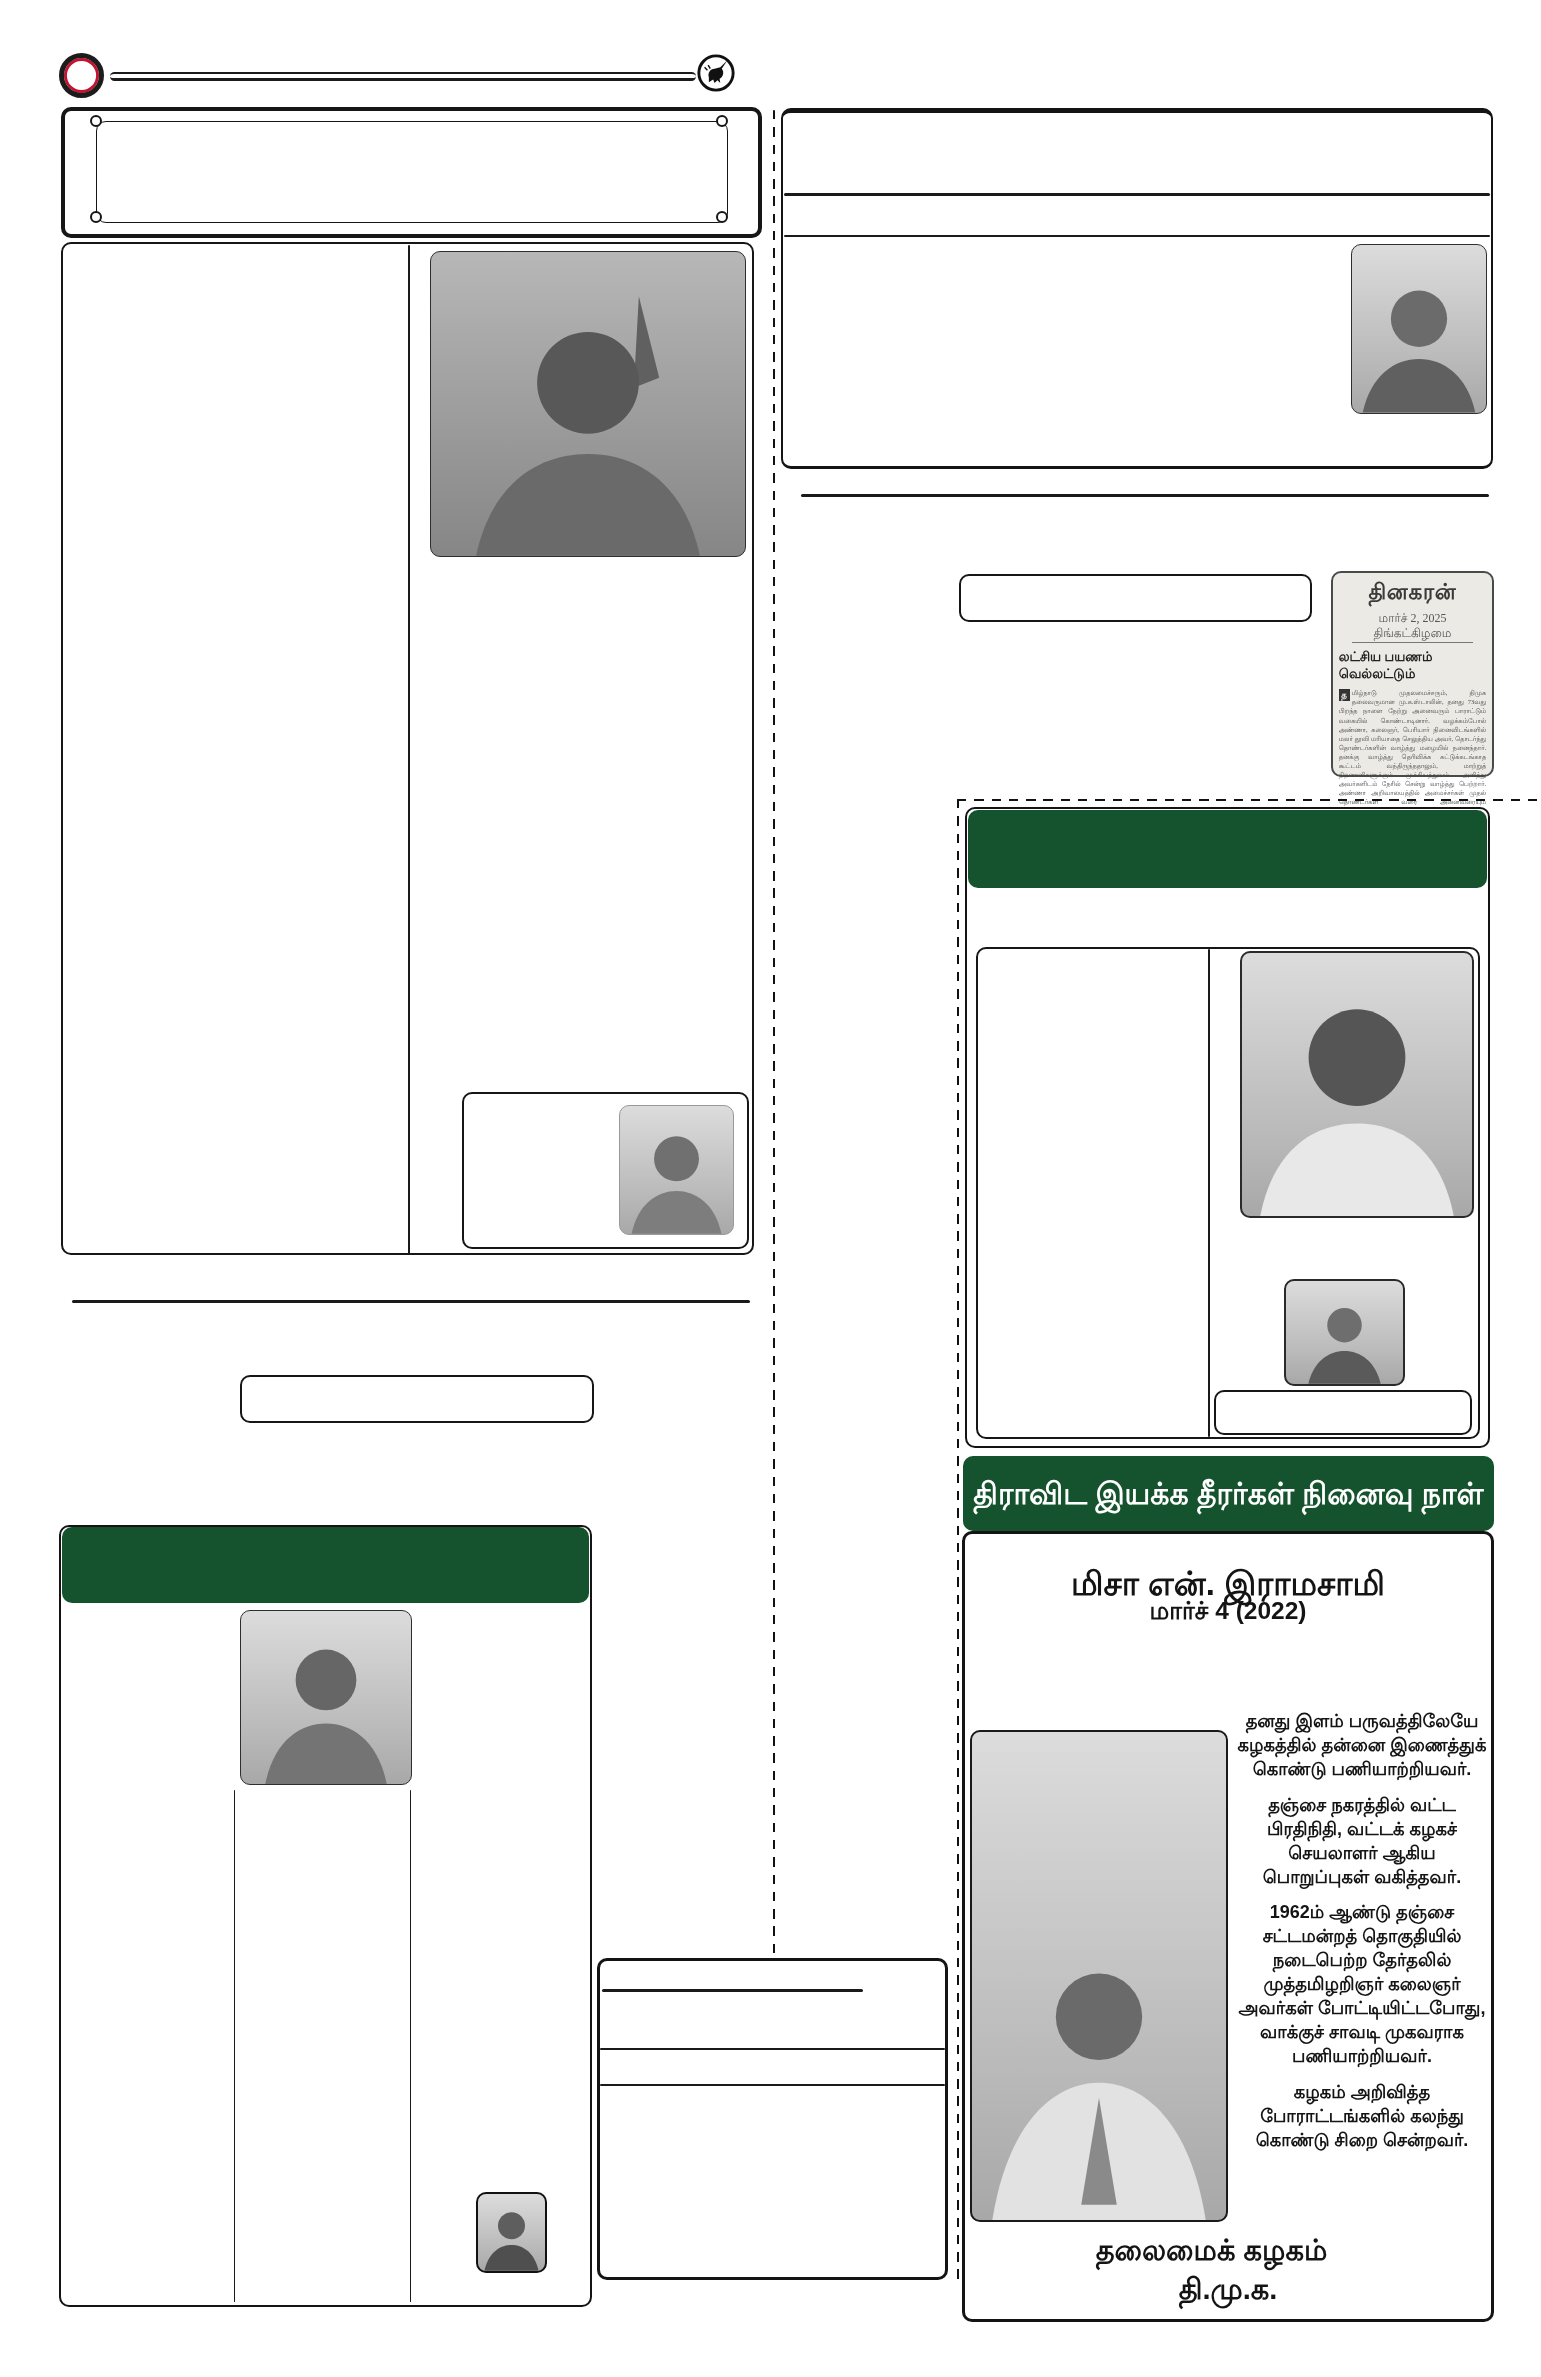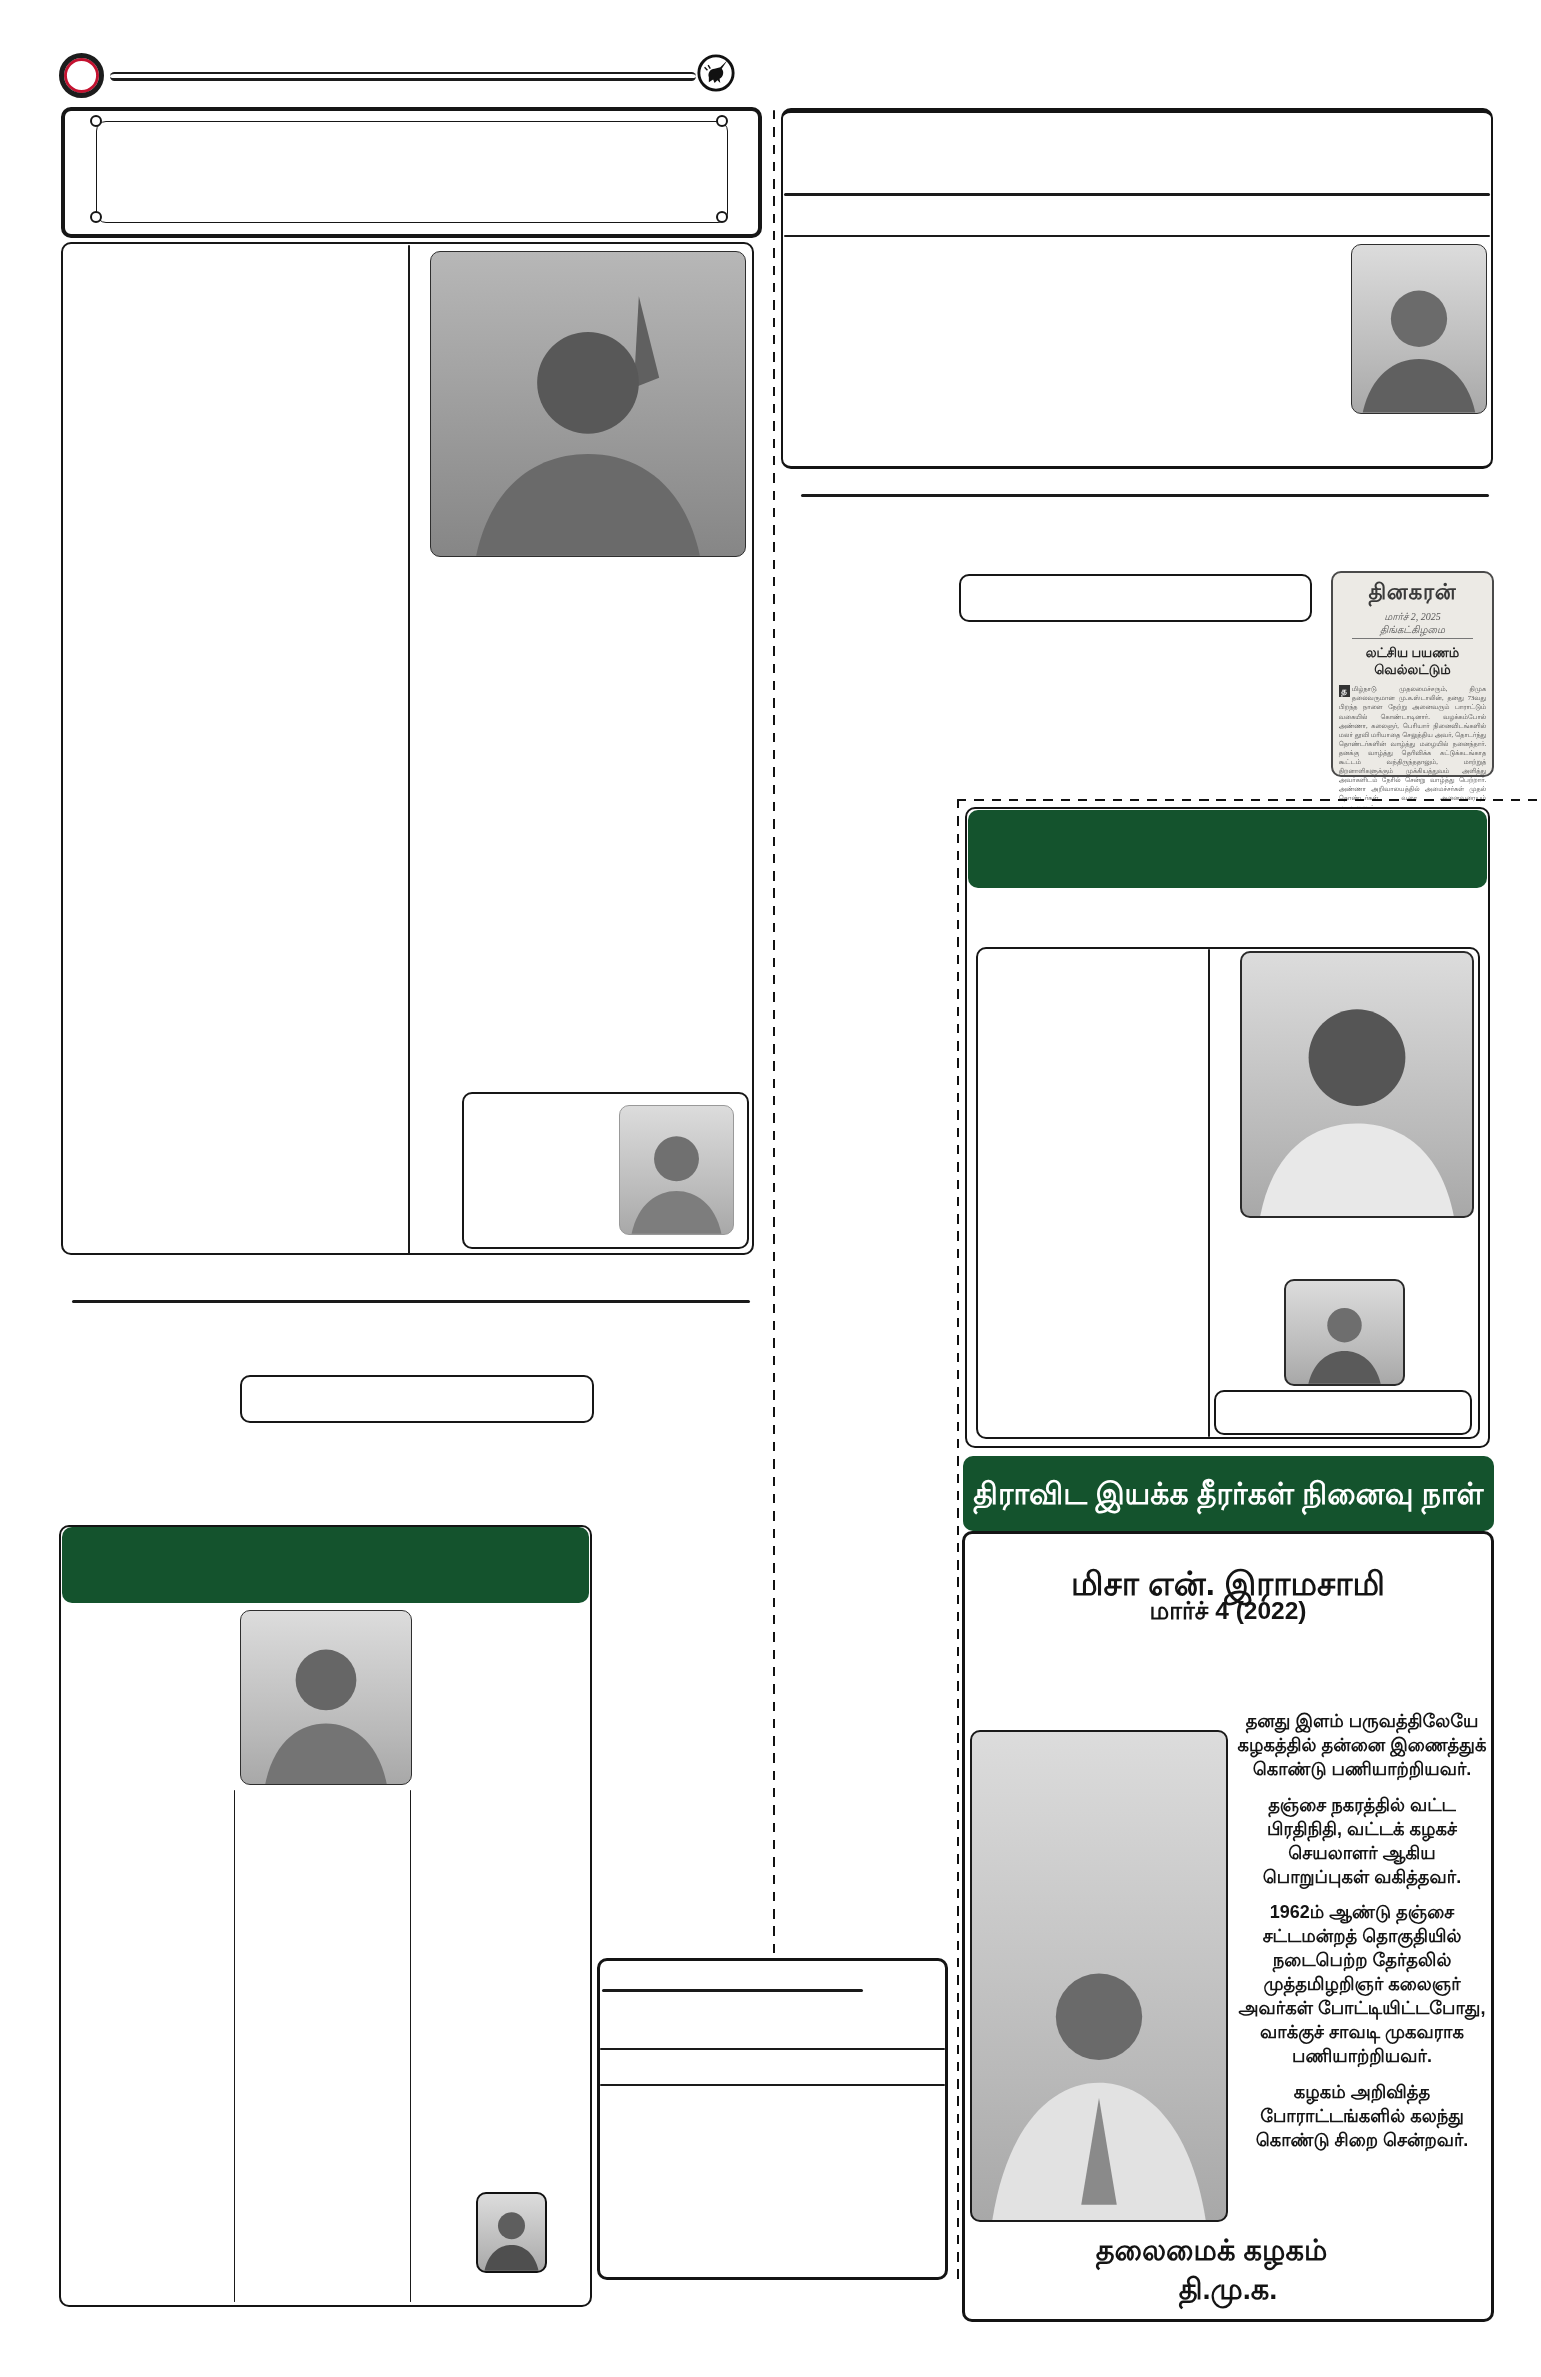--- a/index.html
+++ b/index.html
@@ -19,23 +19,23 @@
   
   .photo{border:1.4px solid #2e2e2e;background:linear-gradient(180deg,#dcdcdc 0%,#b9b9b9 70%,#a8a8a8 100%);overflow:hidden;}
   .photo svg{position:absolute;bottom:0;left:0;width:100%;height:92%;}
   .photo.dark{background:linear-gradient(180deg,#b7b7b7,#868686);}
   
   .corner{width:12.3px;height:12.3px;border:2.2px solid #161616;background:#fff;}
   
   #clipping{background:#eceae5;border:2.2px solid #4a4a4a;padding:7.2px 5.8px 4.3px 5.8px;
     font-family:"Liberation Serif","DejaVu Serif",serif;color:#2d2d2d;}
   #clipping .paper{font-size:21.6px;font-weight:bold;text-align:center;color:#3a3a3a;letter-spacing:0.7px;}
-  #clipping .dateline{font-size:10px;font-style:italic;text-align:center;color:#555;
+  #clipping .dateline{font-size:12px;text-align:center;color:#555;
     border-bottom:0.7px solid #777;margin:4.3px 13px 5.8px 13px;padding-bottom:1px;}
-  #clipping .headline{font-size:13px;font-weight:bold;text-align:center;margin:1.4px 0 5px 0;color:#222;}
+  #clipping .headline{font-size:13px;font-weight:bold;text-align:left;margin:1.4px 0 5px 0;color:#222;}
   #clipping .body{font-size:6.5px;line-height:1.4;text-align:justify;color:#4a4a4a;}
   #clipping .dropcap{float:left;width:10.8px;height:12.3px;background:#333;color:#eee;
     font-size:8.7px;line-height:12.3px;text-align:center;margin:0.7px 2.2px 0 0;font-weight:bold;}
   
   .mem-banner{color:#ffffff;font-weight:bold;font-size:30px;text-align:center;white-space:nowrap;}
   .mem-name{font-weight:bold;font-size:33px;text-align:center;margin-top:17px;}
   .mem-date{font-weight:bold;font-size:24.5px;text-align:center;}
   .mem-text p{margin:0 0 11.5px 0;font-size:18px;line-height:24px;font-weight:bold;text-align:center;}
   .mem-footer{font-weight:bold;font-size:29px;text-align:center;}
   

